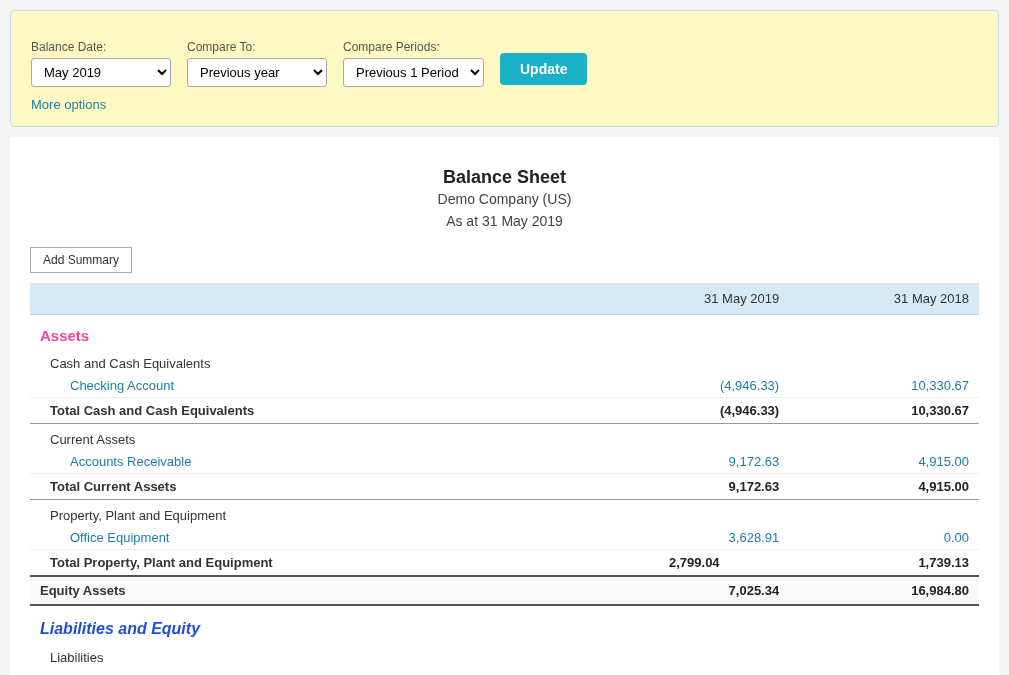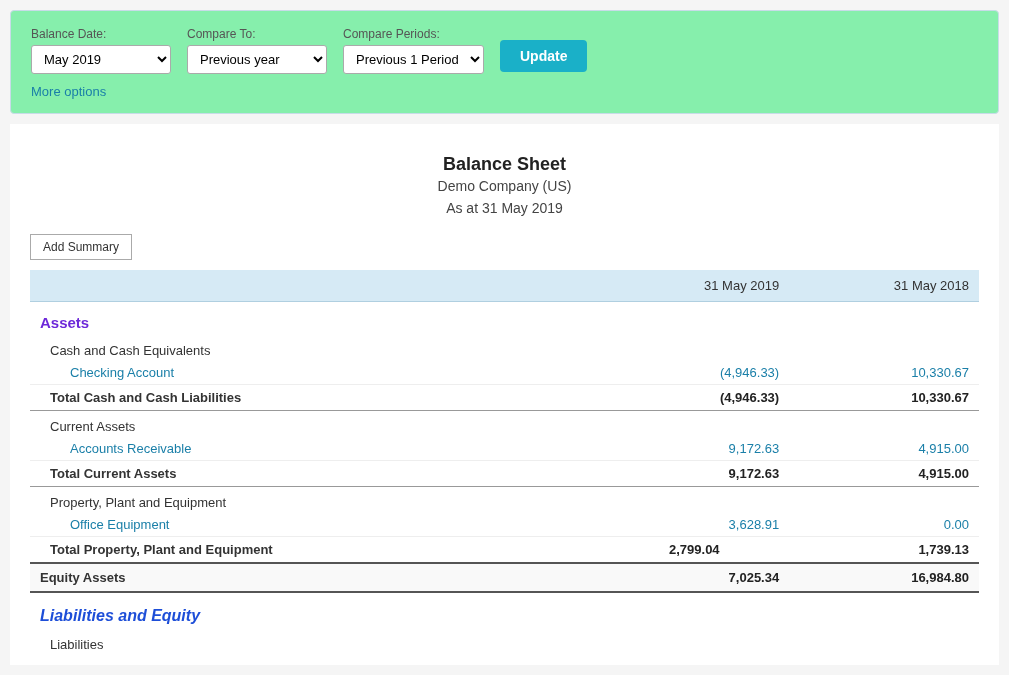--- a/index.html
+++ b/index.html
@@ -1,22 +1,22 @@
 <!DOCTYPE html>
 <html><head>
   <meta charset="utf-8">
   <style>
     * { box-sizing: border-box; margin: 0; padding: 0; }
     body { font-family: Arial, sans-serif; font-size: 13px; background: #f5f5f5; color: #333; }
 
     .filter-bar {
-      background: #86efac;
+      background: #fef9c3;
       border: 1px solid #c8dce8;
       margin: 10px;
-      padding: 16px 20px 14px;
+      padding: 29px 20px 14px;
       border-radius: 4px;
     }
     .filter-row {
       display: flex;
       align-items: flex-end;
       gap: 16px;
     }
     .filter-group {
       display: flex;
       flex-direction: column;
@@ -106,21 +106,21 @@
     }
     .header-row td.col-current,
     .header-row td.col-previous {
       text-align: right;
     }
 
     .section-header td {
       padding: 10px 10px 4px;
       font-weight: bold;
       font-size: 13px;
-      color: #6d28d9;
+      color: #ec4899;
       border-top: 1px solid #ddd;
     }
 
     .sub-section-header td {
       padding: 8px 20px 3px;
       font-style: normal;
       font-size: 13px;
       color: #333;
     }
 
@@ -240,21 +240,21 @@
         </tr>
         <tr class="sub-section-header">
           <td colspan="3" style="padding: 8px 10px 3px 20px;">Cash and Cash Equivalents</td>
         </tr>
         <tr class="data-row">
       <td class="label-cell" style="padding-left:40px;color:#1a7fa8;cursor:pointer;">Checking Account</td>
       <td class="col-current value-blue" style="text-align:right;padding-right:10px;">(4,946.33)</td>
       <td class="col-previous value-blue" style="text-align:right;padding-right:10px;">10,330.67</td>
     </tr>
         <tr class="total-row">
-      <td class="label-cell" style="padding-left:20px;font-weight:bold;border-top:1px solid #999;border-bottom:1px solid #999;">Total Cash and Cash Liabilities</td>
+      <td class="label-cell" style="padding-left:20px;font-weight:bold;border-top:1px solid #999;border-bottom:1px solid #999;">Total Cash and Cash Equivalents</td>
       <td class="col-current value-black" style="text-align:right;padding-right:10px;font-weight:bold;border-top:1px solid #999;border-bottom:1px solid #999;">(4,946.33)</td>
       <td class="col-previous value-black" style="text-align:right;padding-right:10px;font-weight:bold;border-top:1px solid #999;border-bottom:1px solid #999;">10,330.67</td>
     </tr>
         <tr class="sub-section-header">
           <td colspan="3" style="padding: 8px 10px 3px 20px;">Current Assets</td>
         </tr>
         <tr class="data-row">
       <td class="label-cell" style="padding-left:40px;color:#1a7fa8;cursor:pointer;">Accounts Receivable</td>
       <td class="col-current value-blue" style="text-align:right;padding-right:10px;">9,172.63</td>
       <td class="col-previous value-blue" style="text-align:right;padding-right:10px;">4,915.00</td>

